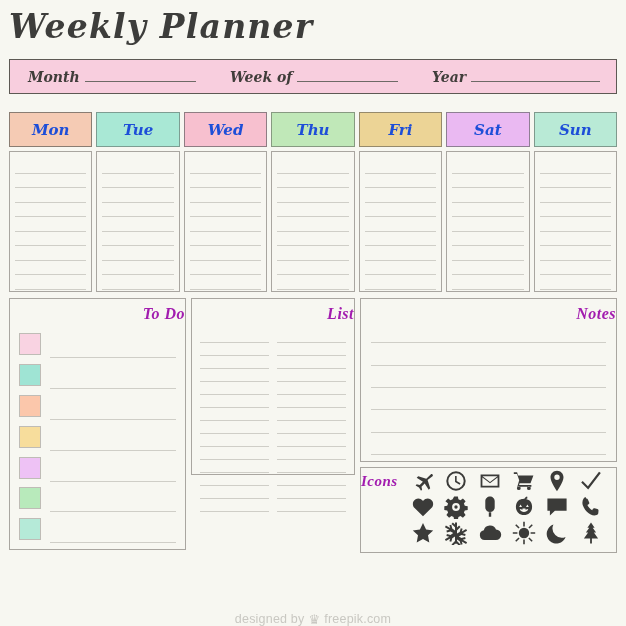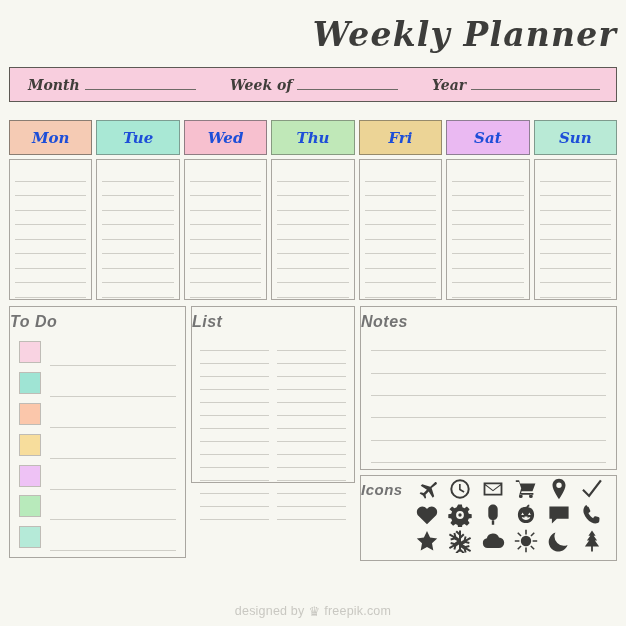--- a/index.html
+++ b/index.html
@@ -14,28 +14,28 @@
 
   .page {
     position: relative;
     width: 626px;
     height: 626px;
     padding: 0 9px;
   }
 
   
   .title {
-    text-align: right;
+    text-align: left;
     font-family: "DejaVu Serif", serif;
     font-style: italic;
     font-weight: bold;
     font-size: 33px;
     color: #3d3d3b;
     letter-spacing: 1.2px;
-    padding-top: 17px;
+    padding-top: 9px;
     padding-bottom: 14px;
     line-height: 1.1;
   }
 
   
   .headbar {
     height: 35px;
     background: #f8cede;
     border: 1.5px solid #5d5954;
     display: flex;
@@ -108,26 +108,26 @@
     gap: 5px;
     margin-top: 6px;
   }
 
   .panel {
     border: 1.5px solid #a9a6a0;
     background: #f7f7f1;
   }
 
   .panel-title {
-    text-align: left;
-    font-family: Liberation Sans, sans-serif;
+    text-align: right;
+    font-family: Liberation Serif, serif;
     font-style: italic;
     font-weight: bold;
     font-size: 16px;
-    color: #737373;
+    color: #a21caf;
     padding: 6px 0 7px 0;
     letter-spacing: 0.5px;
   }
 
   
   .todo { width: 177px; height: 252px; display: flex; flex-direction: column; }
   .todo-rows { flex: 1; padding: 0 9px 6px 9px; display: flex; flex-direction: column; justify-content: space-between; }
   .todo-row { display: flex; align-items: flex-end; height: 28px; }
   .chk {
     width: 22px; height: 22px;
@@ -165,21 +165,21 @@
     width: 26px; height: 26px;
     display: flex; align-items: center; justify-content: center;
     color: #3b3b39;
   }
   .icon-cell svg { display: block; }
 
   
   .footer {
     position: absolute;
     left: 0; right: 0;
-    bottom: 8px;
+    bottom: 0;
     text-align: center;
     font-family: "Liberation Sans", sans-serif;
     font-size: 12.5px;
     color: #c9c8c2;
     letter-spacing: 0.2px;
     display: flex;
     align-items: center;
     justify-content: center;
     gap: 4px;
   }

